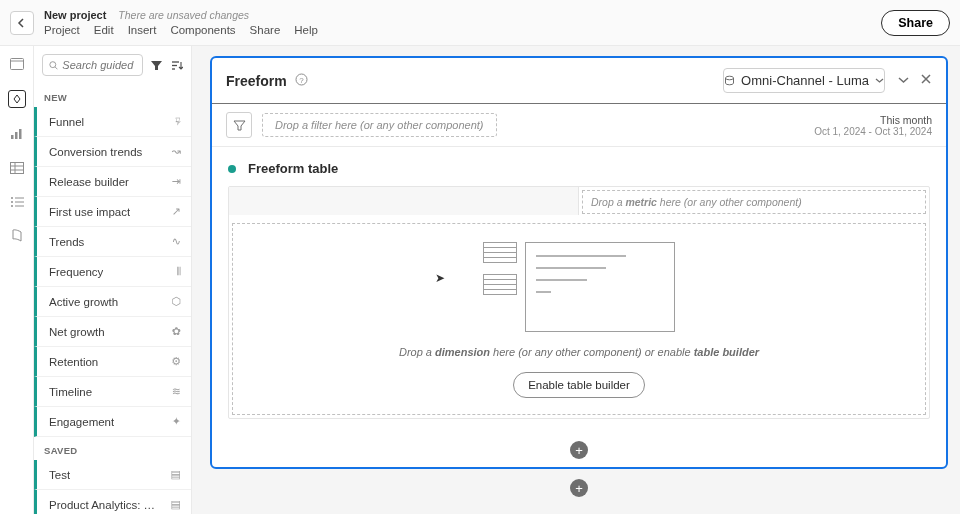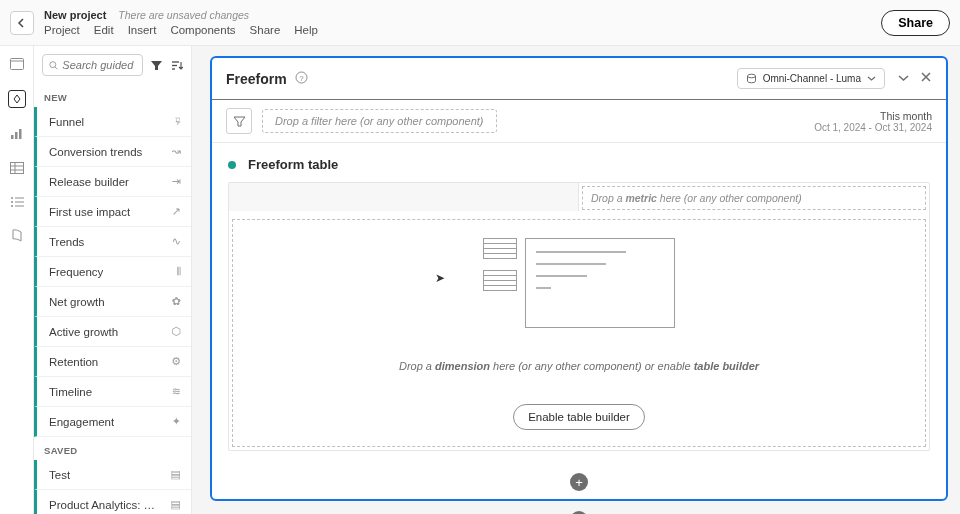--- a/index.html
+++ b/index.html
@@ -34,21 +34,21 @@
 .list-item .ir { color: #9e9e9e; font-size: 11px; }
 .list-item .label { white-space: nowrap; overflow: hidden; text-overflow: ellipsis; max-width: 110px; }
 
 .canvas { flex: 1; background: #f5f5f5; padding: 10px 12px 10px 18px; overflow-y: auto; position: relative; }
 .panel { border: 2px solid #1473e6; border-radius: 6px; background: #fff; }
 
 .panel-head { display: flex; align-items: center; padding: 10px 14px; border-bottom: 1px solid #737373; }
 .panel-title { font-size: 14px; font-weight: 600; color: #2c2c2c; }
 .info-icon { margin-left: 8px; color: #8e8e8e; }
 .spacer { flex: 1; }
-.dataview { border: 1px solid #d0d0d0; border-radius: 4px; padding: 4px 8px; display: flex; align-items: center; gap: 6px; font-size: 10px; cursor: pointer; }
+.dataview { border: 1px solid #d0d0d0; border-radius: 4px; padding: 4px 0; display: flex; align-items: center; gap: 6px; font-size: 13px; cursor: pointer; }
 .head-icons { display: flex; gap: 10px; margin-left: 12px; color: #6e6e6e; }
 .head-icons span { cursor: pointer; }
 
 .filter-strip { display: flex; align-items: center; padding: 8px 14px; border-bottom: 1px solid #eaeaea; }
 .filter-icon-box { width: 26px; height: 26px; border: 1px solid #d0d0d0; border-radius: 3px; display: flex; align-items: center; justify-content: center; margin-right: 10px; color: #6e6e6e; }
 .drop-filter { border: 1px dashed #c0c0c0; border-radius: 3px; padding: 5px 12px; font-size: 11px; font-style: italic; color: #8e8e8e; }
 .date-info { text-align: right; font-size: 10.5px; color: #505050; }
 .date-info .d1 { font-weight: 400; }
 .date-info .d2 { color: #8e8e8e; font-size: 10px; }
 
@@ -56,21 +56,21 @@
 .table-title-row { display: flex; align-items: center; gap: 12px; margin-bottom: 10px; }
 .dot { width: 8px; height: 8px; background: #1a9d8e; border-radius: 50%; }
 .table-title { font-size: 13px; font-weight: 600; color: #2c2c2c; }
 
 .table-zone { border: 1px solid #e5e5e5; border-radius: 2px; }
 .metric-row { display: flex; }
 .dim-header-cell { flex: 0 0 50%; background: #f7f7f7; border-right: 1px solid #e5e5e5; height: 28px; }
 .metric-cell { flex: 1; border: 1px dashed #c0c0c0; margin: 3px; padding: 5px 8px; font-size: 10.5px; color: #8e8e8e; font-style: italic; }
 .metric-cell b { font-weight: 600; }
 
-.drop-zone { border: 1px dashed #c0c0c0; margin: 6px 3px 3px; padding: 18px 12px 16px; display: flex; flex-direction: column; align-items: center; gap: 32px; }
+.drop-zone { border: 1px dashed #c0c0c0; margin: 6px 3px 3px; padding: 18px 12px 16px; display: flex; flex-direction: column; align-items: center; gap: 14px; }
 .placeholder-img { display: flex; gap: 8px; }
 .mini-tables { display: flex; flex-direction: column; gap: 12px; }
 .mini-table { width: 34px; }
 .mini-row { height: 6px; border: 1px solid #9e9e9e; margin-bottom: -1px; }
 .big-box { width: 150px; height: 90px; border: 1.5px solid #9e9e9e; padding: 12px 10px; display: flex; flex-direction: column; gap: 10px; }
 .bar { height: 2px; background: #b5b5b5; }
 .bar.w1 { width: 70%; }
 .bar.w2 { width: 55%; }
 .bar.w3 { width: 40%; }
 .bar.w4 { width: 12%; }
@@ -198,26 +198,26 @@
       </div>
     <div class="list-item">
         <span class="label">Trends</span>
         <span class="ir">∿</span>
       </div>
     <div class="list-item">
         <span class="label">Frequency</span>
         <span class="ir">⫴</span>
       </div>
     <div class="list-item">
+        <span class="label">Active growth</span>
+        <span class="ir">⬡</span>
+      </div>
+    <div class="list-item">
         <span class="label">Net growth</span>
         <span class="ir">✿</span>
-      </div>
-    <div class="list-item">
-        <span class="label">Active growth</span>
-        <span class="ir">⬡</span>
       </div>
     <div class="list-item">
         <span class="label">Retention</span>
         <span class="ir">⚙</span>
       </div>
     <div class="list-item">
         <span class="label">Timeline</span>
         <span class="ir">≋</span>
       </div>
     <div class="list-item">

